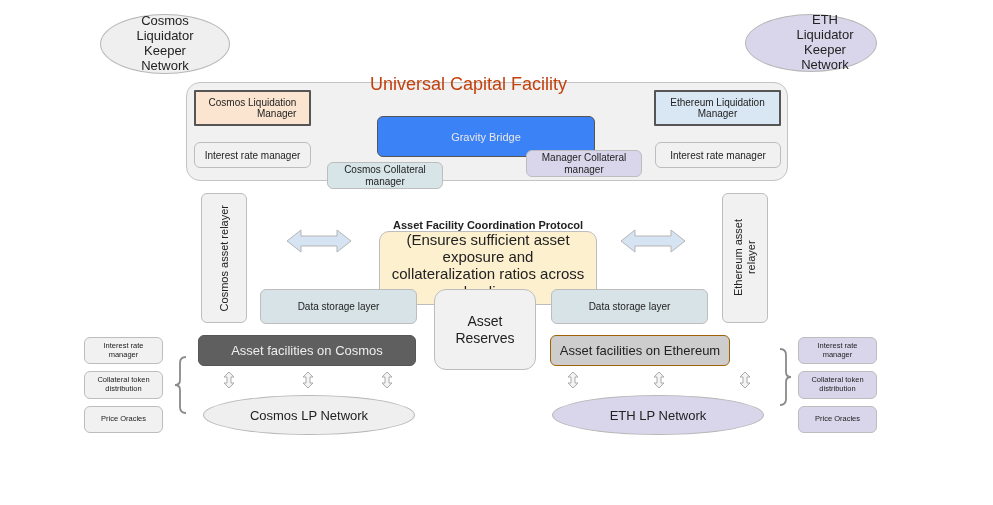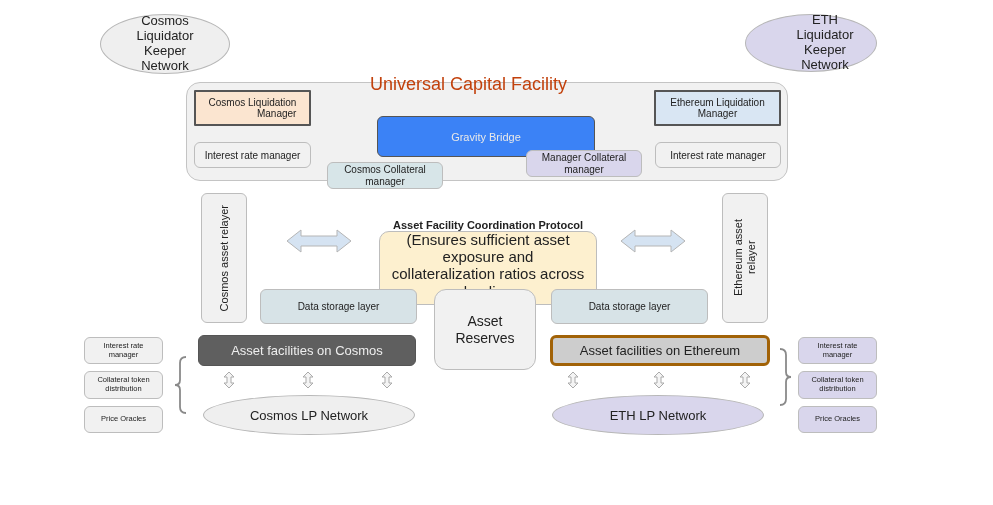--- a/index.html
+++ b/index.html
@@ -92,21 +92,21 @@
 </div>
 
 <div class="abs box" style="left:434px;top:289px;width:102px;height:81px;background:#f1f1f1;border-radius:12px;">
   <span class="txt" style="font-size:14px;">Asset
 Reserves</span>
 </div>
 
 <div class="abs box" style="left:198px;top:335px;width:218px;height:31px;background:#5f5f5f;border:1px solid #555;text-align:center;">
   <span style="font-size:13px;color:#eeeeee;">Asset facilities on Cosmos</span>
 </div>
-<div class="abs box" style="left:550px;top:335px;width:220px;height:31px;background:#cdcdcd;border:3px solid #a16207;">
+<div class="abs box" style="left:550px;top:335px;width:180px;height:31px;background:#cdcdcd;border:1px solid #a16207;">
   <span style="font-size:13px;color:#222;">Asset facilities on Ethereum</span>
 </div>
 
 <svg class="icon" style="left:223px;top:371px;" width="12" height="18" viewBox="0 0 12 18">
   <path d="M6,1 L11,6 L8,6 L8,12 L11,12 L6,17 L1,12 L4,12 L4,6 L1,6 Z" fill="#f4f4f4" stroke="#aaaaaa" stroke-width="1"></path>
 </svg>
 <svg class="icon" style="left:302px;top:371px;" width="12" height="18" viewBox="0 0 12 18">
   <path d="M6,1 L11,6 L8,6 L8,12 L11,12 L6,17 L1,12 L4,12 L4,6 L1,6 Z" fill="#f4f4f4" stroke="#aaaaaa" stroke-width="1"></path>
 </svg>
 <svg class="icon" style="left:381px;top:371px;" width="12" height="18" viewBox="0 0 12 18">

